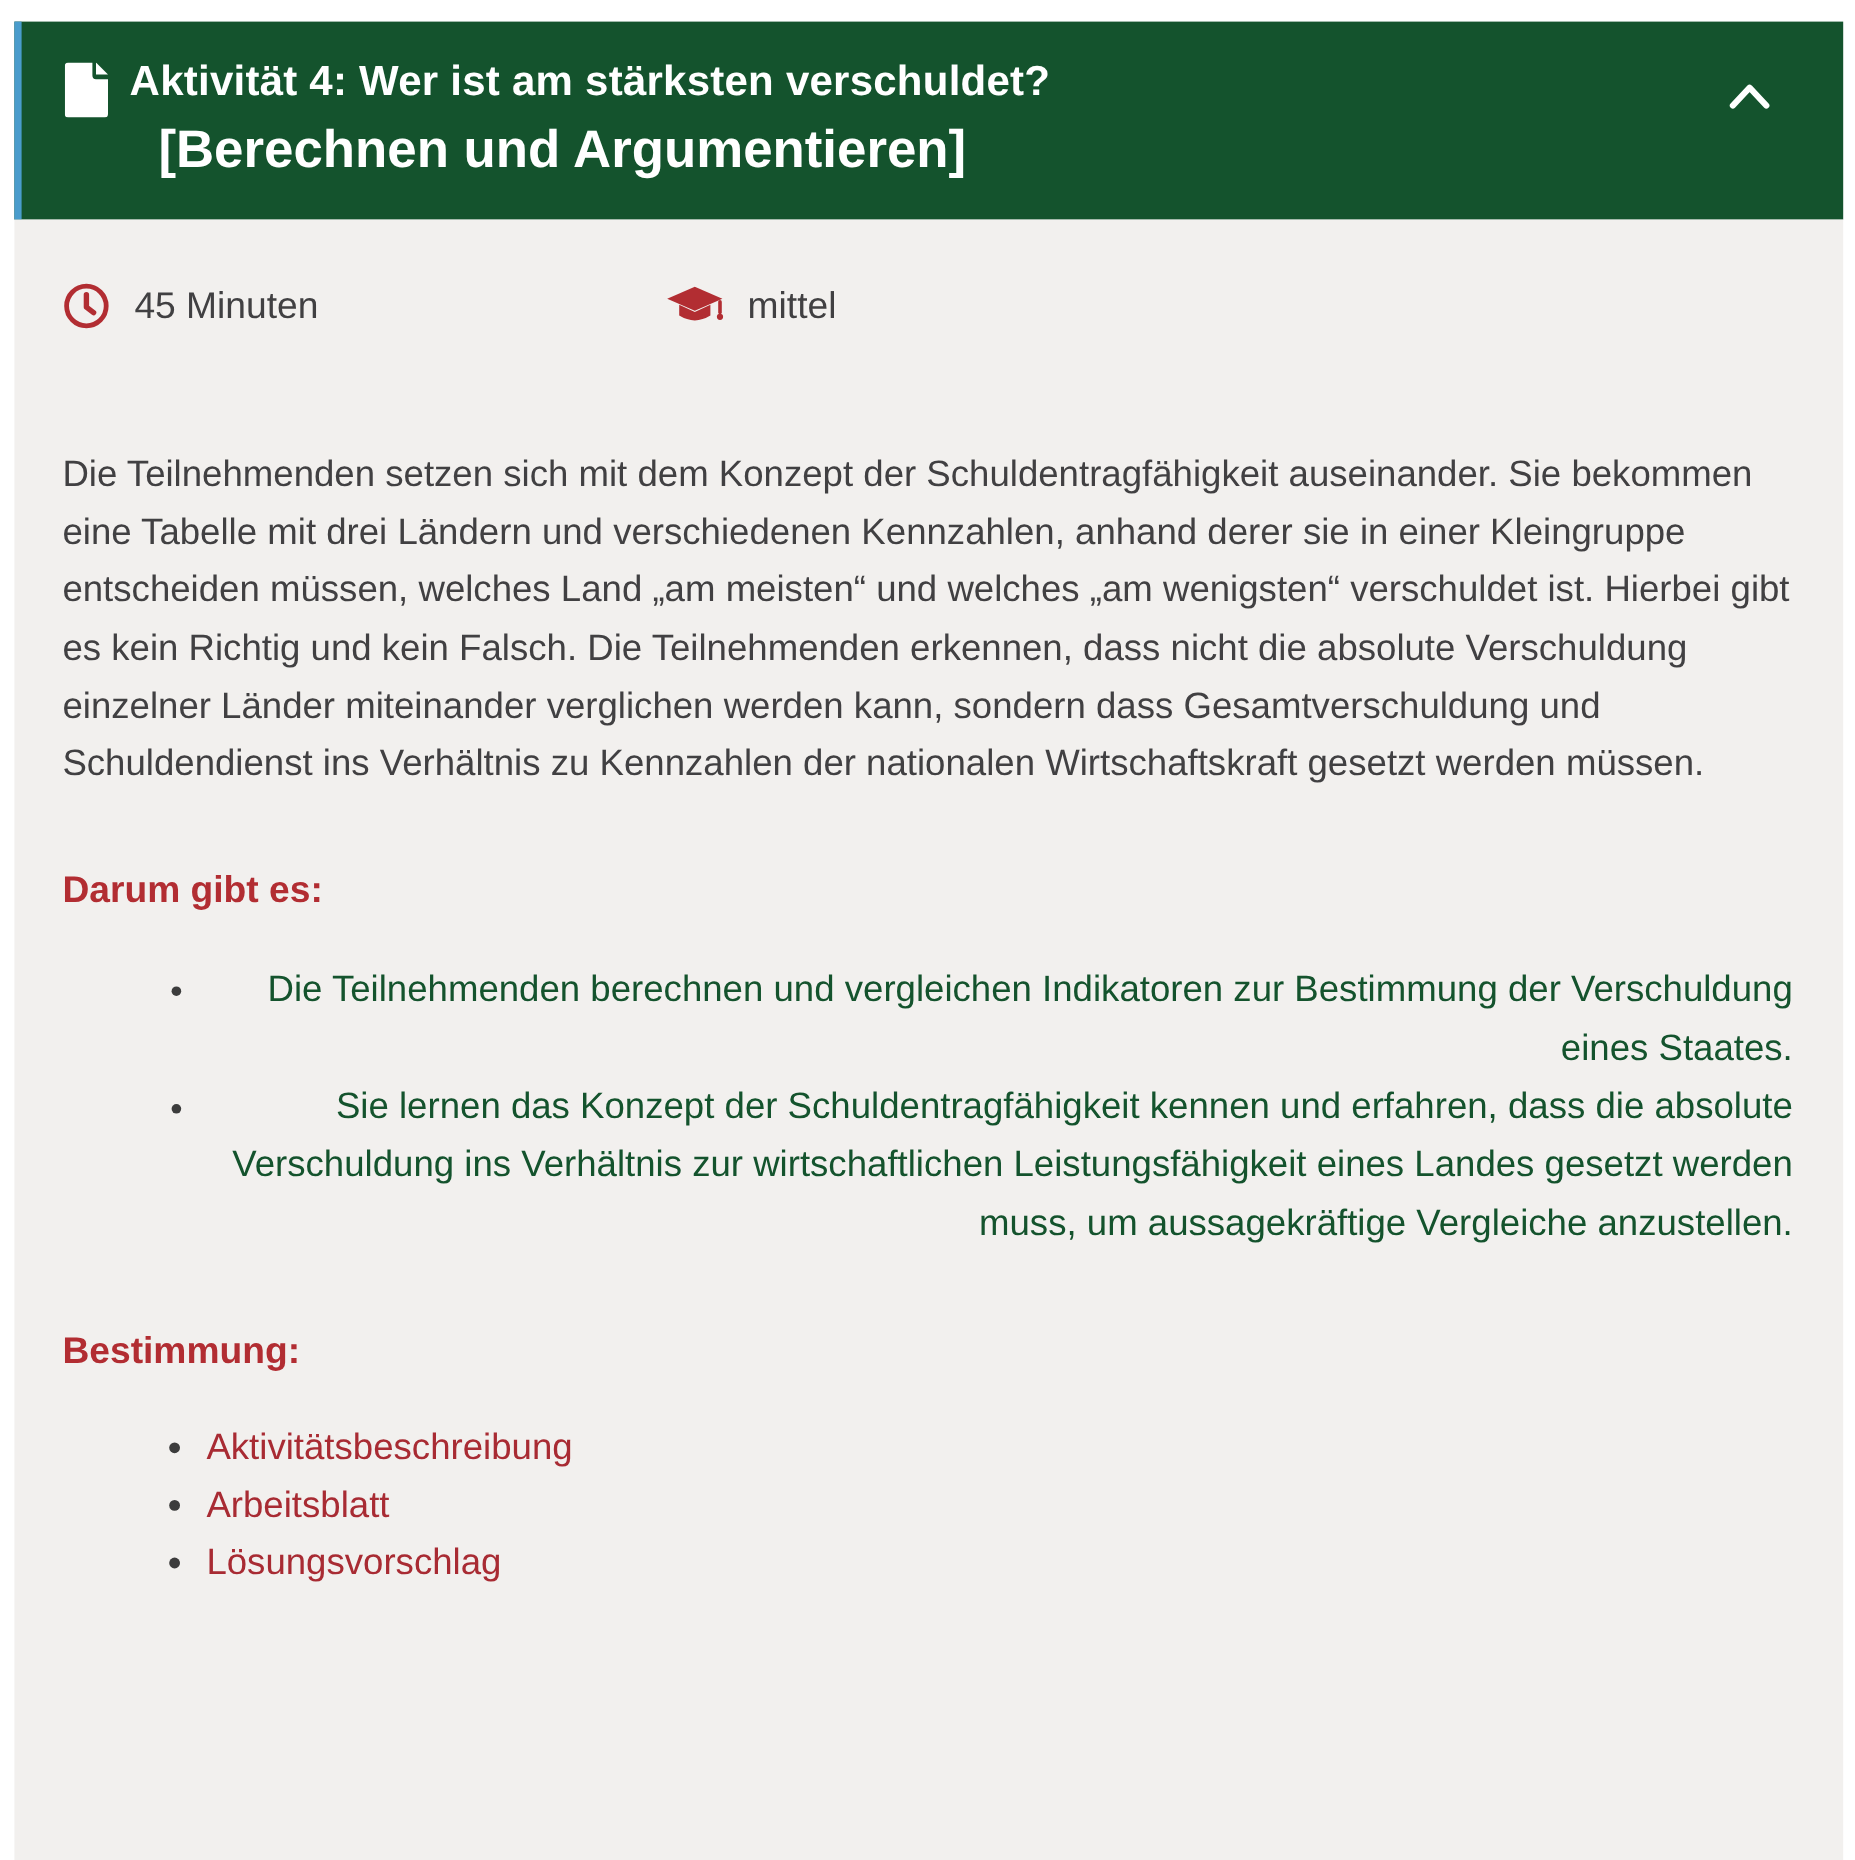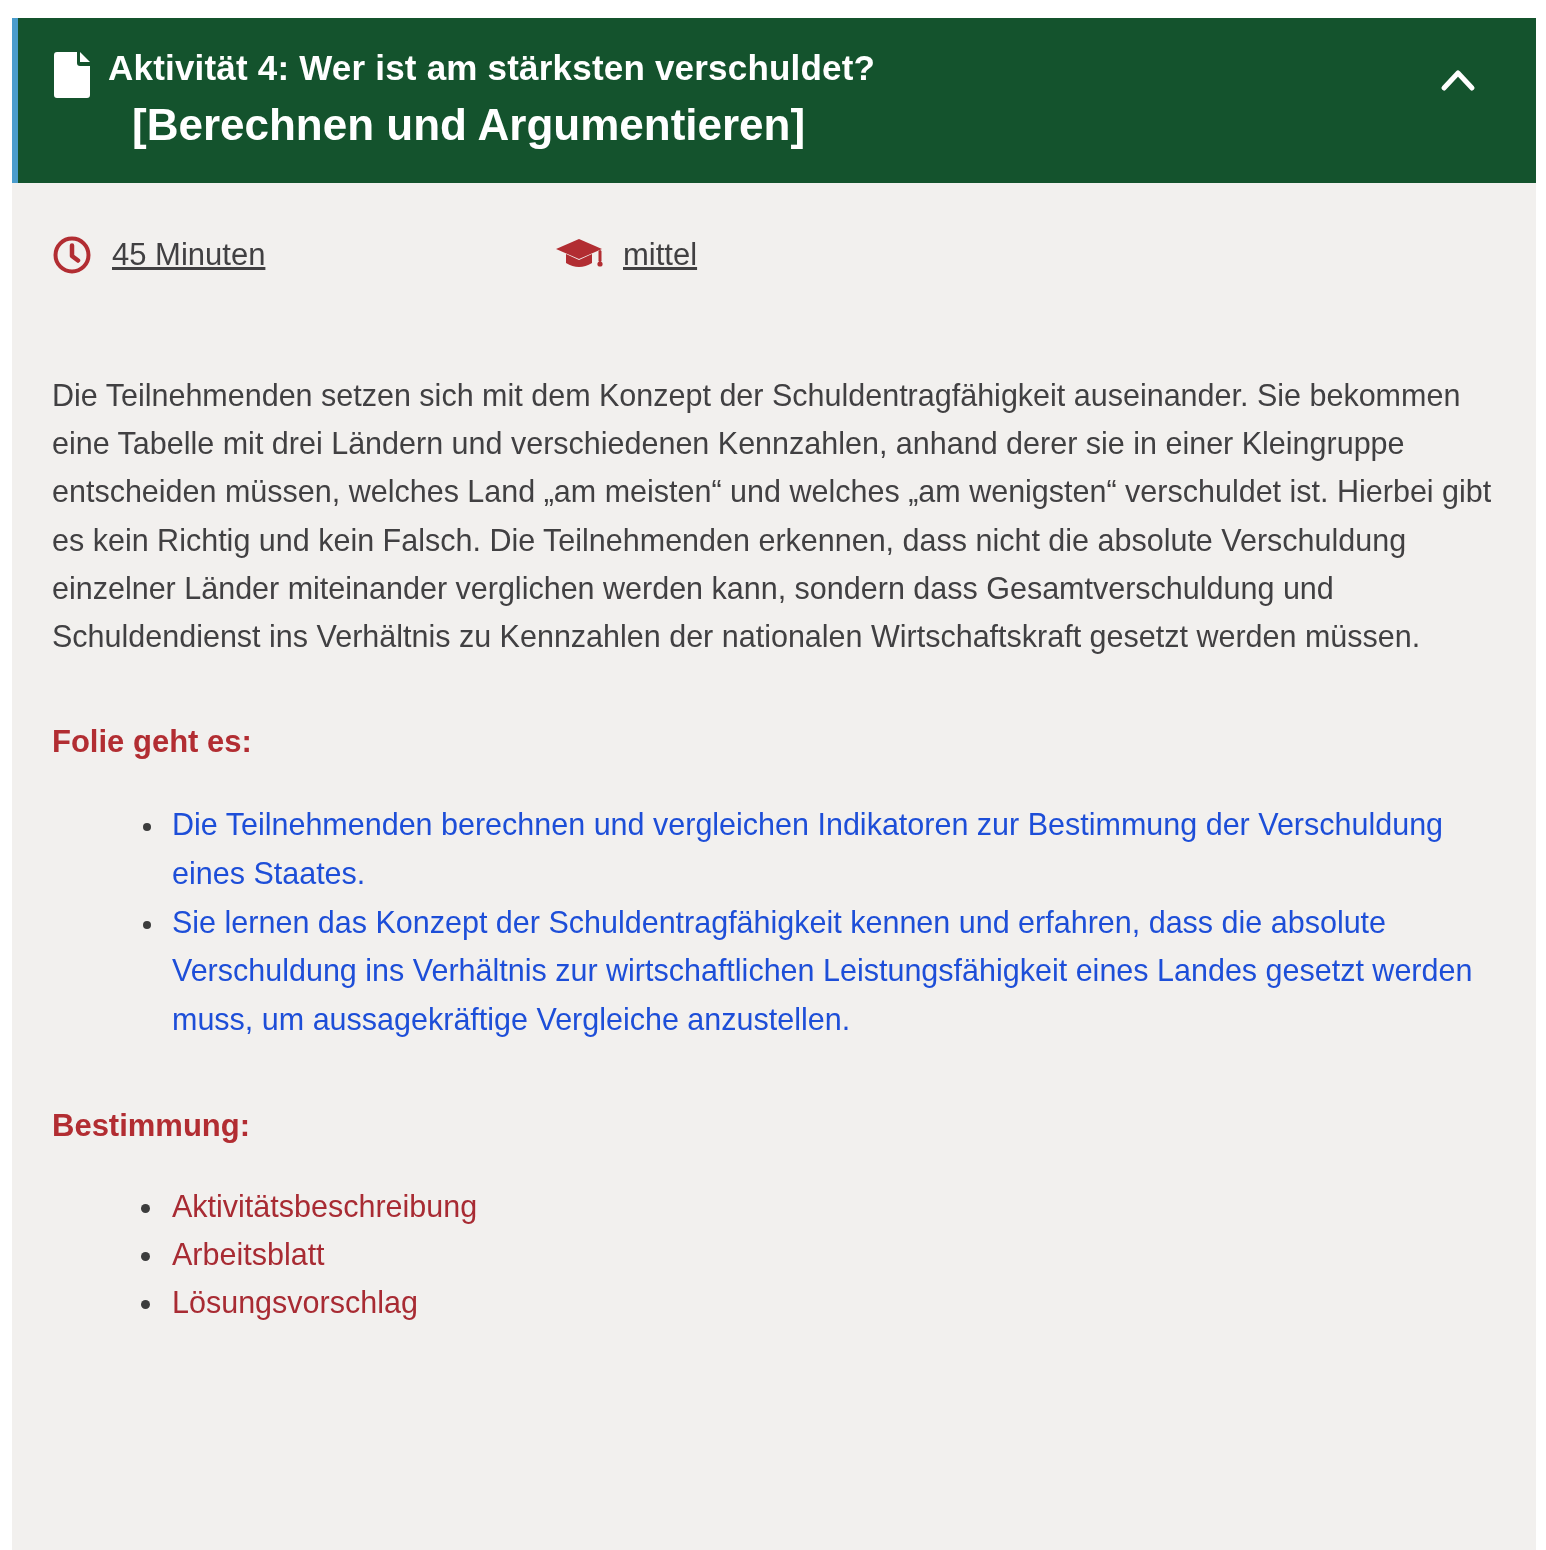--- a/index.html
+++ b/index.html
@@ -57,21 +57,20 @@
   .card-body {
     background: #f2f0ee;
     flex: 1 1 auto;
     padding: 52px 42px 40px 40px;
     color: #414042;
   }
   .meta-row {
     display: grid;
     grid-template-columns: 503px 505px 1fr;
     align-items: center;
-    text-decoration: underline;
   }
   .meta-item {
     display: flex;
     align-items: center;
     gap: 20px;
     font-size: 31px;
     color: #414042;
   }
   .meta-item svg { flex: 0 0 auto; }
   .intro {
@@ -88,22 +87,23 @@
     margin-top: 64px;
   }
   ul.bullets {
     margin-top: 40px;
     padding-left: 114px;
     list-style: disc outside;
   }
   ul.bullets li {
     font-size: 30.5px;
     line-height: 1.6;
-    color: #1d4ed8;
+    color: #14532d;
     padding-left: 6px;
+    text-align: right;
   }
   ul.bullets li::marker { color: #3c3c3c; font-size: 28px; }
   ul.links-list { margin-top: 38px; padding-left: 114px; list-style: disc outside; }
   ul.links-list li {
     font-size: 30.5px;
     line-height: 1.58;
     color: #3c3c3c;
     padding-left: 6px;
   }
   ul.links-list a {
@@ -149,21 +149,21 @@
           <path fill="#b22d32" d="M11 19 v9 q13 8 26 0 v-9 l-13 6 Z"></path>
           <rect x="43.5" y="15" width="3" height="12" rx="1.5" fill="#b22d32"></rect>
           <circle cx="45" cy="29" r="2.6" fill="#b22d32"></circle>
         </svg>
         <span>mittel</span>
       </div>
     </div>
 
     <p class="intro">Die Teilnehmenden setzen sich mit dem Konzept der Schuldentragfähigkeit auseinander. Sie bekommen eine Tabelle mit drei Ländern und verschiedenen Kennzahlen, anhand derer sie in einer Kleingruppe entscheiden müssen, welches Land „am meisten“ und welches „am wenigsten“ verschuldet ist. Hierbei gibt es kein Richtig und kein Falsch. Die Teilnehmenden erkennen, dass nicht die absolute Verschuldung einzelner Länder miteinander verglichen werden kann, sondern dass Gesamtverschuldung und Schuldendienst ins Verhältnis zu Kennzahlen der nationalen Wirtschaftskraft gesetzt werden müssen.</p>
 
-    <h3 class="section-heading">Folie geht es:</h3>
+    <h3 class="section-heading">Darum gibt es:</h3>
     <ul class="bullets">
       <li>Die Teilnehmenden berechnen und vergleichen Indikatoren zur Bestimmung der Verschuldung eines Staates.</li>
       <li>Sie lernen das Konzept der Schuldentragfähigkeit kennen und erfahren, dass die absolute Verschuldung ins Verhältnis zur wirtschaftlichen Leistungsfähigkeit eines Landes gesetzt werden muss, um aussagekräftige Vergleiche anzustellen.</li>
     </ul>
 
 
     <h3 class="section-heading">Bestimmung:</h3>
     <ul class="links-list">
       <li><a href="#">Aktivitätsbeschreibung</a></li>
       <li><a href="#">Arbeitsblatt</a></li>

